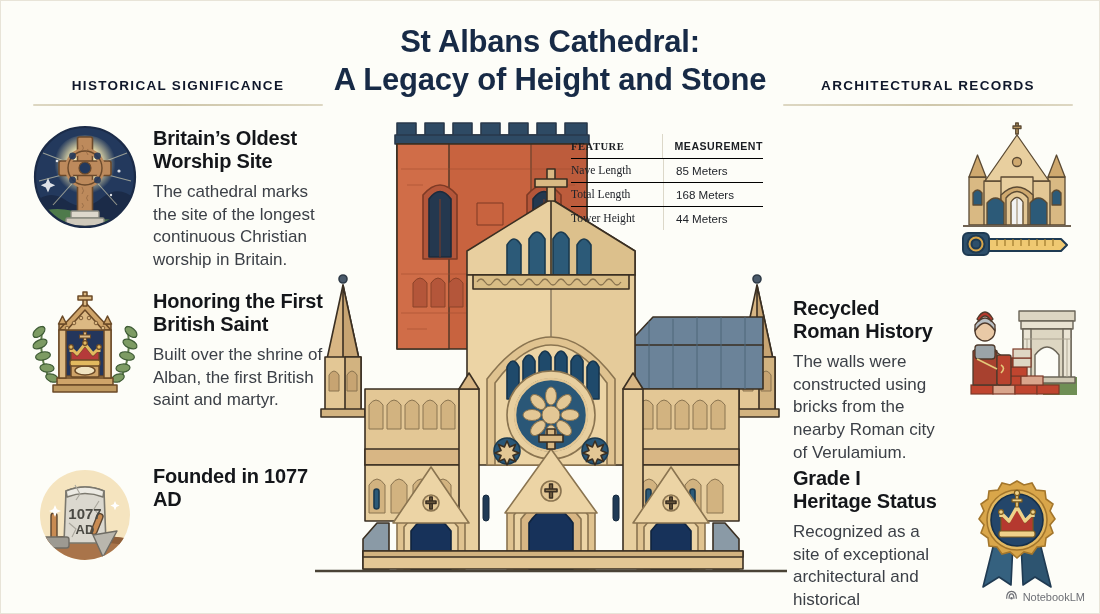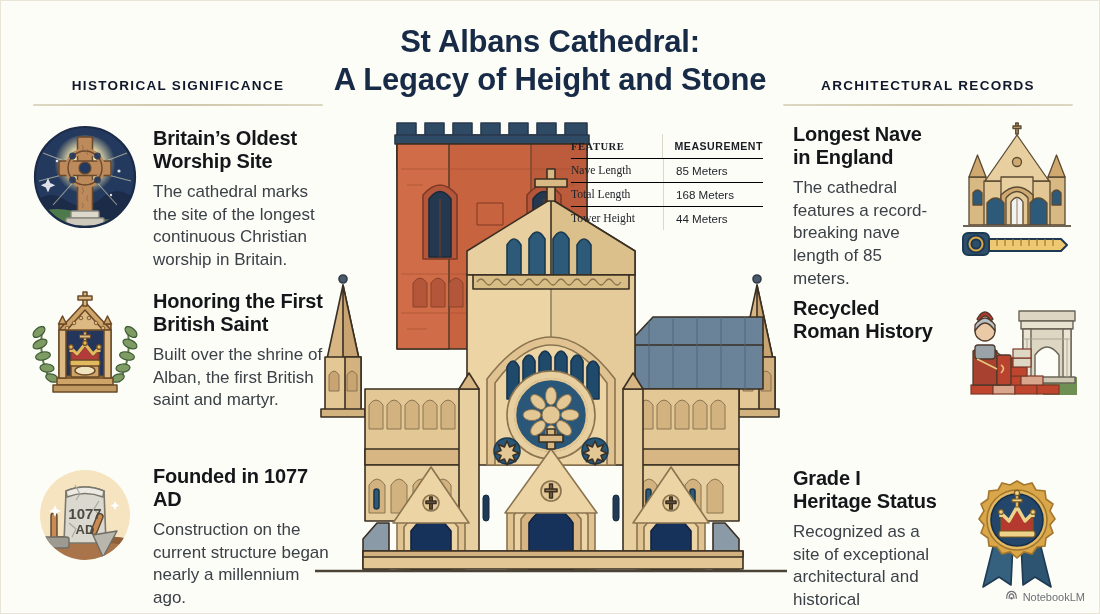--- a/index.html
+++ b/index.html
@@ -310,21 +310,20 @@
             <path d="M84 40 l1.4 3.2 3.2 1.4 -3.2 1.4 -1.4 3.2 -1.4-3.2 -3.2-1.4 3.2-1.4z"></path>
           </g>
 
           <text x="54" y="58" font-family="Liberation Sans, sans-serif" font-size="15" font-weight="bold" text-anchor="middle" fill="#4b4a44">1077</text>
           <text x="54" y="73" font-family="Liberation Sans, sans-serif" font-size="13" font-weight="bold" text-anchor="middle" fill="#4b4a44">AD</text>
         </g>
       </svg>
     </div>
     <div class="txt">
       <h3>Founded in 1077 AD</h3>
-      <p>Construction on the current structure began nearly a millennium ago.</p>
     </div>
   </div>
 
   <div class="fact right" id="fact-r1">
     <div class="icon">
       <svg viewBox="0 0 120 140" width="120" height="140">
         <g stroke="#5b4a33" stroke-width="1.3" stroke-linejoin="round">
 
           <rect x="12" y="58" width="17" height="48" fill="#d9b983"></rect>
           <path d="M20.5 36 L29 58 L12 58 Z" fill="#cfa96f"></path>
@@ -369,24 +368,20 @@
           <line x1="40" y1="120" x2="40" y2="127"></line>
             <line x1="48" y1="120" x2="48" y2="127"></line>
           <line x1="56" y1="120" x2="56" y2="127"></line>
             <line x1="64" y1="120" x2="64" y2="127"></line>
           <line x1="72" y1="120" x2="72" y2="127"></line>
             <line x1="80" y1="120" x2="80" y2="127"></line>
           <line x1="88" y1="120" x2="88" y2="127"></line>
             <line x1="96" y1="120" x2="96" y2="127"></line>
         </g>
       </svg>
-    </div>
-    <div class="txt">
-      <h3>Longest Nave in England</h3>
-      <p>The cathedral features a record-breaking nave length of 85 meters.</p>
     </div>
   </div>
 
   <div class="fact right" id="fact-r2">
     <div class="icon">
       <svg viewBox="0 0 120 110" width="120" height="110">
 
         <rect x="86" y="84" width="34" height="18" fill="#6f8f55"></rect>
 
         <g stroke="#6a6457" stroke-width="1.4" stroke-linejoin="round">
@@ -429,20 +424,21 @@
           <rect x="40" y="62" width="14" height="30" rx="2" fill="#b9432f"></rect>
         </g>
         <g stroke="#e4c87a" stroke-width="1.6" fill="none">
           <path d="M44 72 q5 3 0 8"></path>
           <line x1="20" y1="66" x2="40" y2="76"></line>
         </g>
       </svg>
     </div>
     <div class="txt">
       <h3>Recycled Roman History</h3>
+      <p>The walls were constructed using bricks from the nearby Roman city of Verulamium.</p>
     </div>
   </div>
 
   <div class="fact right" id="fact-r3">
     <div class="icon">
       <svg viewBox="0 0 120 130" width="120" height="130">
 
         <g stroke="#1f3a52" stroke-width="1.6" stroke-linejoin="round">
           <path d="M38 76 L26 124 L42 114 L54 122 L56 80 Z" fill="#35617f"></path>
           <path d="M82 76 L94 124 L78 114 L66 122 L64 80 Z" fill="#2d5470"></path>

